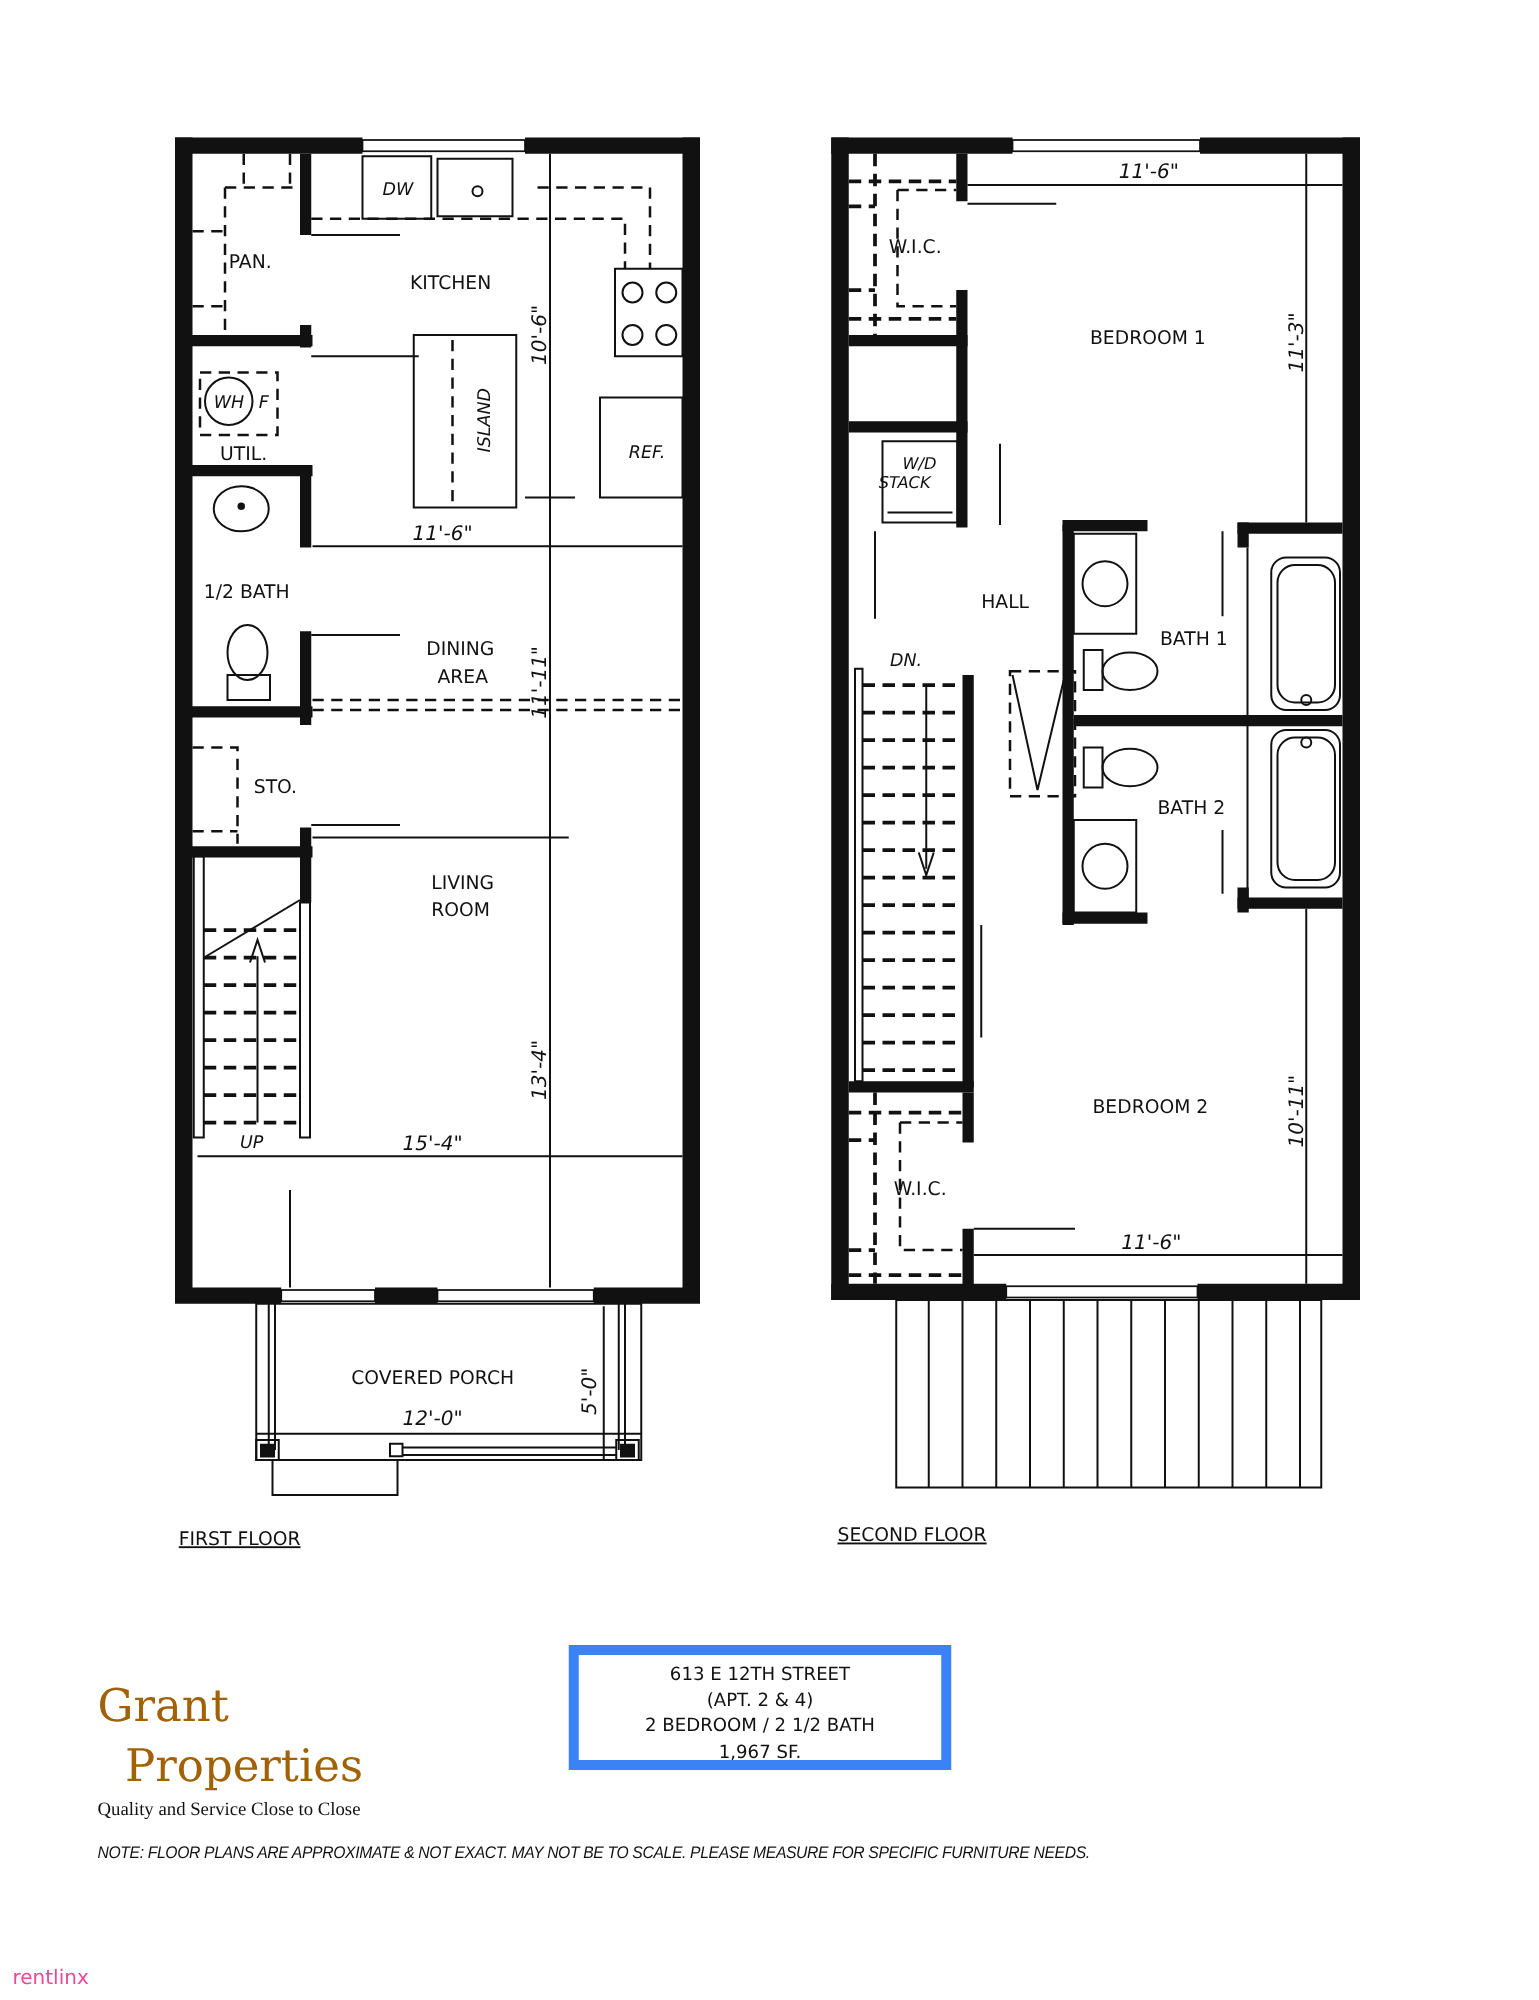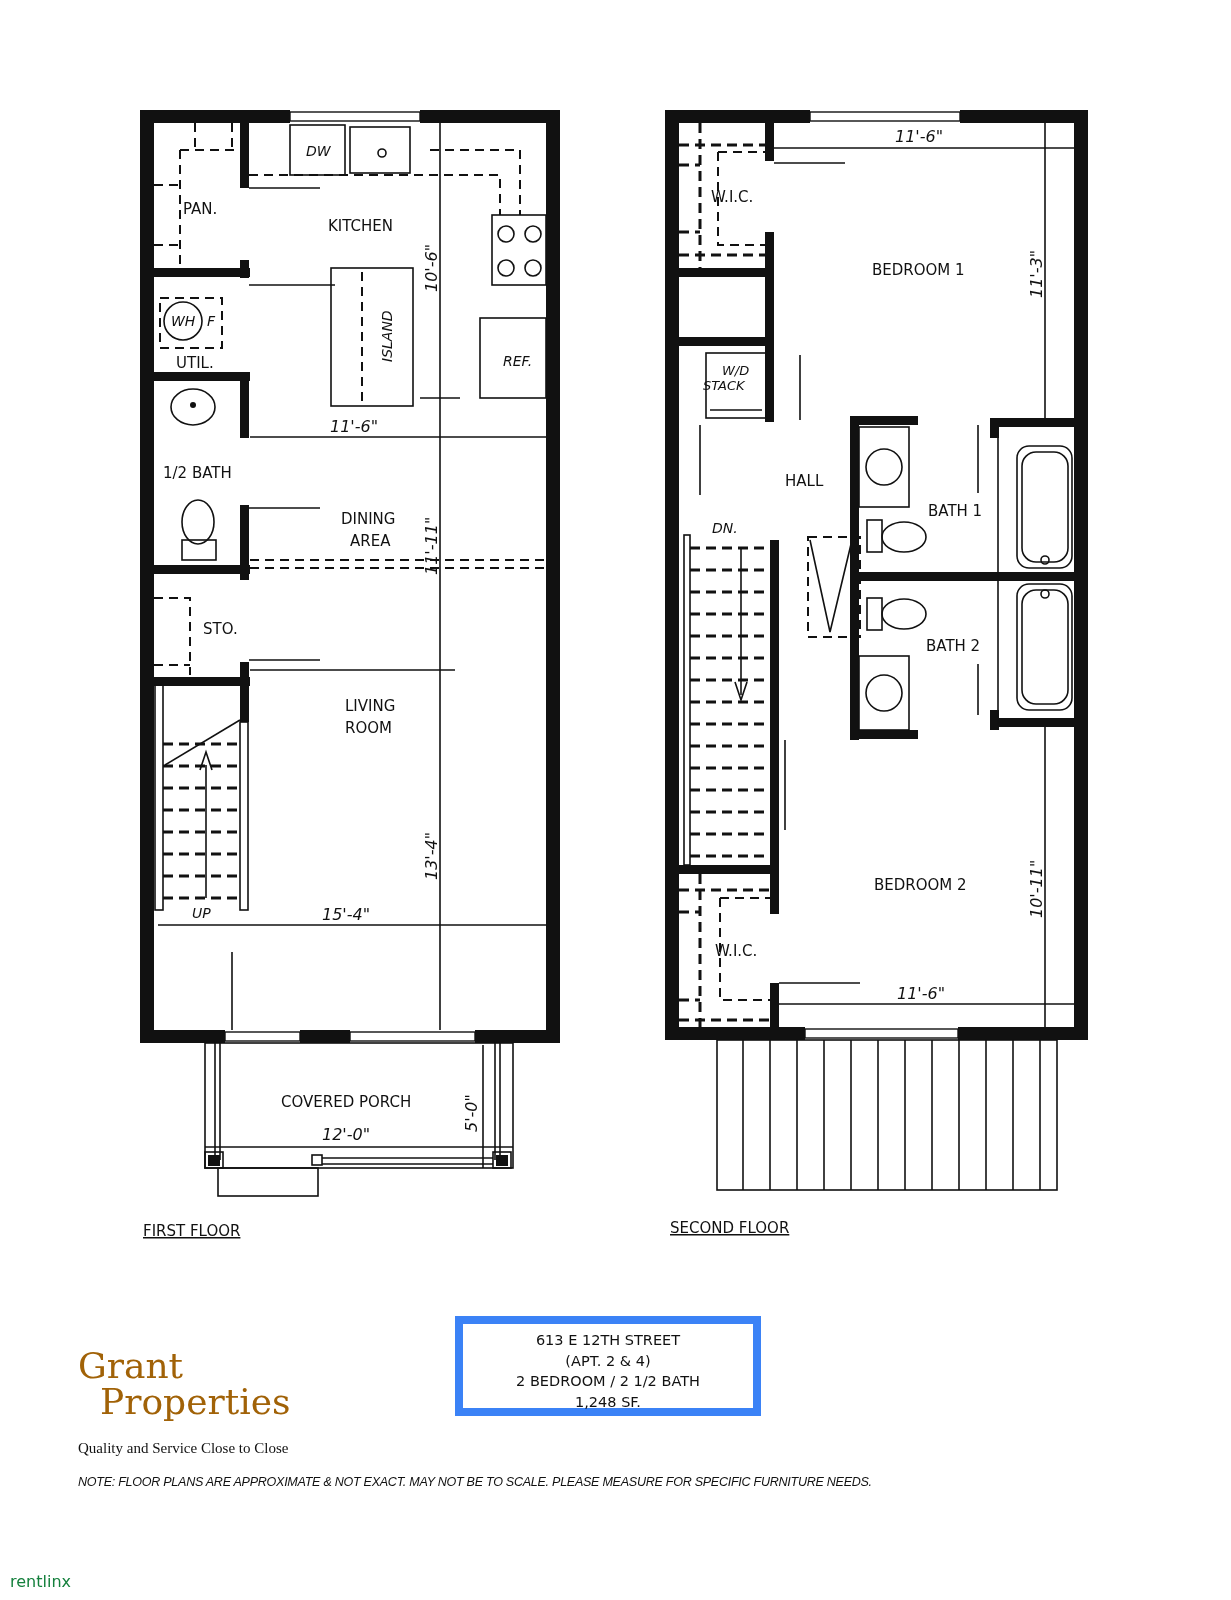--- a/index.html
+++ b/index.html
@@ -12,24 +12,24 @@
   .win { fill:#fff; stroke:#111; stroke-width:1.4; }
   .lbl { font-family:"DejaVu Sans", sans-serif; font-size:15px; fill:#111; }
   .lbls { font-family:"DejaVu Sans", sans-serif; font-size:13px; fill:#111; }
   .dim { font-family:"DejaVu Sans", sans-serif; font-size:16px; font-style:italic; fill:#111; }
   .ital { font-family:"DejaVu Sans", sans-serif; font-style:italic; font-size:14px; fill:#111; }
   .floor-title { font-family:"DejaVu Sans", sans-serif; font-size:15px; fill:#111; text-decoration:underline; }
   .info-box { position:absolute; left:455px; top:1316px; width:306px; height:100px; border:8px solid #3b82f6; box-sizing:border-box; text-align:center; font-family:"DejaVu Sans", sans-serif; font-size:14.5px; line-height:20.5px; padding-top:6px; }
   .info-box div { white-space:nowrap; }
   .brand { position:absolute; left:78px; top:1348px; font-family:"DejaVu Serif", serif; color:#a16207; }
   .brand .l1 { font-size:36px; line-height:36px; display:block; }
-  .brand .l2 { font-size:36px; line-height:36px; display:block; margin-left:22px; }
+  .brand .l2 { font-size:36px; line-height:36px; display:block; margin-left:22px;margin-top:12px; }
   .tagline { position:absolute; left:78px; top:1440px; font-family:"Liberation Serif", serif; font-size:15px; color:#111; }
   .note { position:absolute; left:78px; top:1474px; font-family:"Liberation Sans", sans-serif; font-style:italic; font-size:13.5px; letter-spacing:-0.3px; color:#111; transform:scaleX(0.93); transform-origin:left; white-space:nowrap; }
-  .watermark { position:absolute; left:10px; top:1572px; font-family:"DejaVu Sans", sans-serif; font-size:16px; color:#15803d; }
+  .watermark { position:absolute; left:10px; top:1572px; font-family:"DejaVu Sans", sans-serif; font-size:16px; color:#ec4899; }
 </style>
 </head>
 <body>
 
 <svg width="1231" height="1600" viewBox="0 0 1231 1600">
 
   <g>
 
     <rect class="wall" x="140" y="110" width="14" height="930"></rect>
     <rect class="wall" x="546" y="110" width="14" height="930"></rect>
@@ -286,21 +286,21 @@
     <text class="dim" x="0" y="0" transform="translate(1042,918) rotate(-90)">10'-11"</text>
 
     <text class="floor-title" x="670" y="1233">SECOND FLOOR</text>
   </g>
 </svg>
 
 <div class="info-box">
   <div>613 E 12TH STREET</div>
   <div>(APT. 2 &amp; 4)</div>
   <div>2 BEDROOM / 2  1/2 BATH</div>
-  <div>1,248 SF.</div>
+  <div>1,967 SF.</div>
 </div>
 
 <div class="brand">
   <span class="l1">Grant</span>
   <span class="l2">Properties</span>
 </div>
 <div class="tagline">Quality and Service Close to Close</div>
 <div class="note">NOTE:   FLOOR PLANS ARE APPROXIMATE &amp; NOT EXACT.   MAY NOT BE TO SCALE.   PLEASE MEASURE FOR SPECIFIC FURNITURE NEEDS.</div>
 <div class="watermark">rentlinx</div>
 

